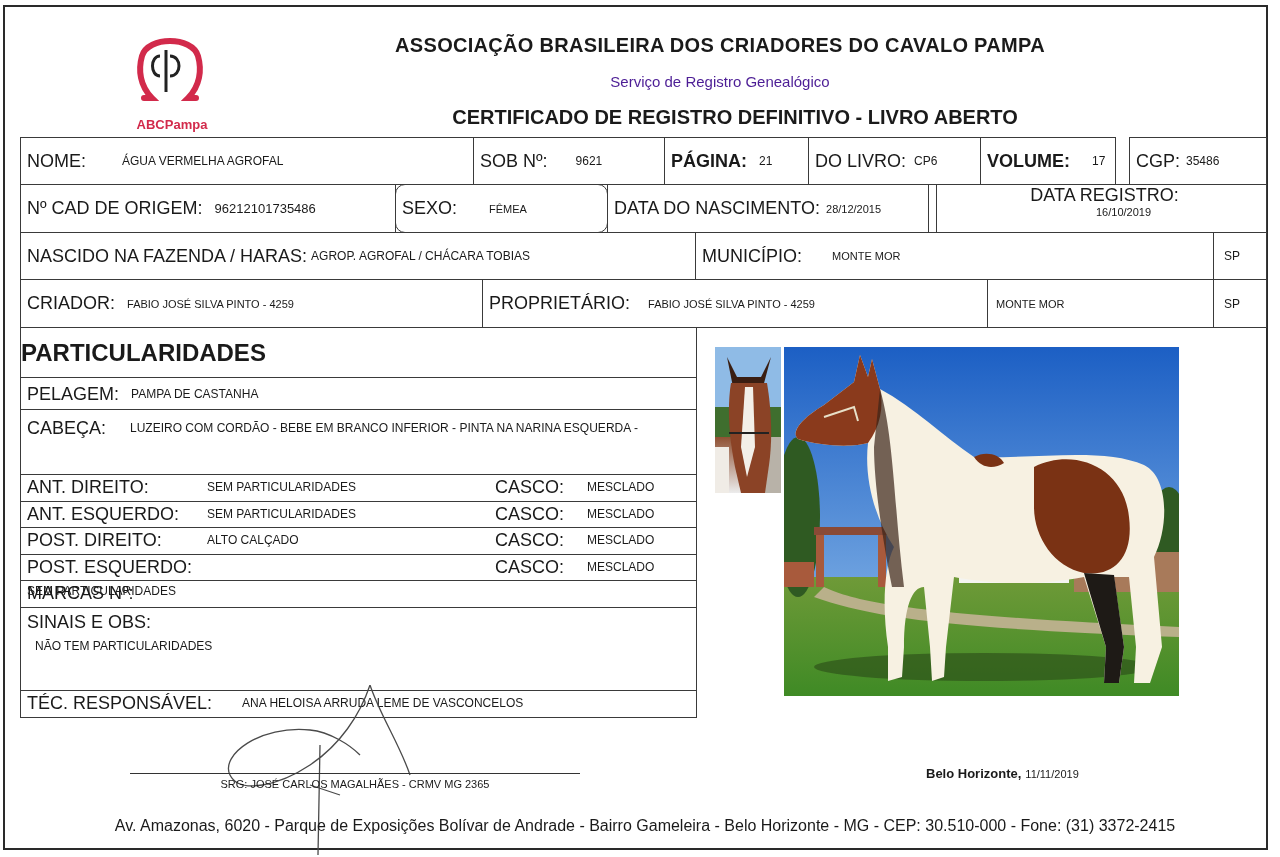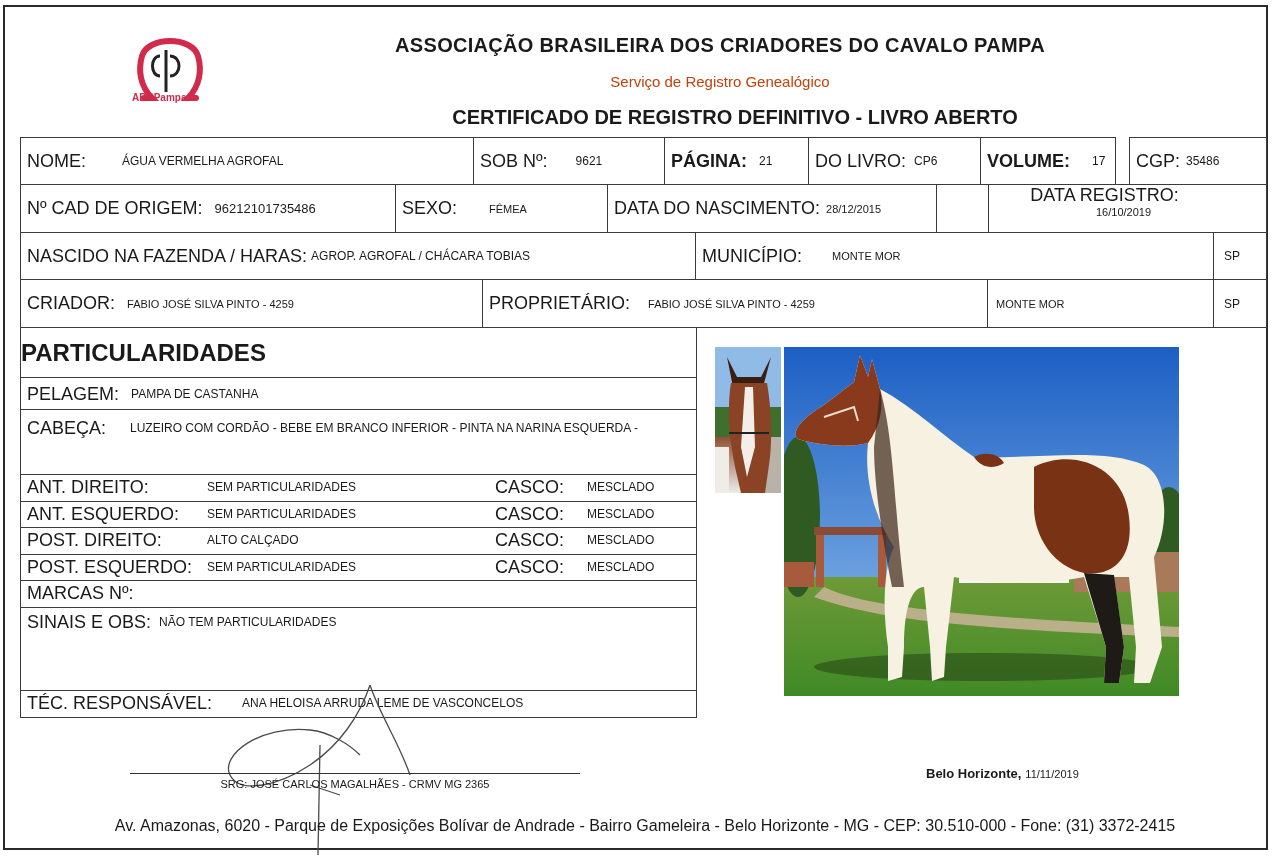--- a/index.html
+++ b/index.html
@@ -1,23 +1,23 @@
 <!DOCTYPE html>
 <html><head>
 <meta charset="utf-8">
 <style>
   html, body { margin:0; padding:0; }
   body { width:1280px; height:857px; background:#ffffff; position:relative; overflow:hidden;
          font-family:"Liberation Sans", sans-serif; color:#1a1a1a; }
   .abs { position:absolute; }
   .outer { left:3px; top:5px; width:1265px; height:845px; border:2px solid #2a2a2a; box-sizing:border-box; }
   .logo { left:130px; top:20px; width:80px; height:100px; }
-  .logo-text { left:132px; top:92px; width:80px; text-align:left; font-size:10px; font-weight:bold; color:#d22a4b; }
+  .logo-text { left:132px; top:117px; width:80px; text-align:center; font-size:13px; font-weight:bold; color:#d22a4b; }
   .h1 { left:350px; top:34px; width:740px; text-align:center; font-size:20px; font-weight:bold; letter-spacing:0.3px; color:#1a1a1a; }
-  .h2 { left:350px; top:73px; width:740px; text-align:center; font-size:15px; color:#c2410c; }
+  .h2 { left:350px; top:73px; width:740px; text-align:center; font-size:15px; color:#4c1d95; }
   .h3 { left:350px; top:106px; width:770px; text-align:center; font-size:20px; font-weight:bold; color:#1a1a1a; }
 
   .cell { position:absolute; border:1.5px solid #3a3a3a; box-sizing:border-box; display:flex; align-items:center; padding-left:6px; white-space:nowrap; overflow:hidden; }
   .lbl { font-size:18px; color:#1a1a1a; }
   .lbl.b { font-weight:bold; }
   .val { font-size:12px; color:#1a1a1a; margin-left:12px; }
   .val.sm { font-size:11px; }
 
   .pbox { left:20px; top:327px; width:677px; height:391px; border:1.5px solid #3a3a3a; box-sizing:border-box; }
   .prow { position:absolute; left:0; width:100%; border-bottom:1.5px solid #3a3a3a; box-sizing:border-box; display:flex; align-items:flex-start; padding-left:6px; }
@@ -76,25 +76,25 @@
 </div>
 <div class="cell" style="left:1129px;top:137px;width:138px;height:48px;">
   <span class="lbl">CGP:</span>
   <span class="val" style="margin-left:6px">35486</span>
 </div>
 
 <div class="cell" style="left:20px;top:184px;width:376px;height:49px;">
   <span class="lbl">Nº CAD DE ORIGEM:</span>
   <span class="val" style="font-size:13px">96212101735486</span>
 </div>
-<div class="cell" style="left:395px;top:184px;width:213px;height:49px;">
+<div class="cell" style="left:395px;top:184px;width:213px;height:49px;border-radius:10px;">
   <span class="lbl">SEXO:</span>
   <span class="val sm" style="margin-left:32px">FÊMEA</span>
 </div>
-<div class="cell" style="left:607px;top:184px;width:382px;height:49px;">
+<div class="cell" style="left:607px;top:184px;width:322px;height:49px;">
   <span class="lbl">DATA DO NASCIMENTO:</span>
   <span class="val sm" style="margin-left:6px">28/12/2015</span>
 </div>
 <div class="cell" style="left:936px;top:184px;width:331px;height:49px;flex-direction:column;">
   <span class="lbl">DATA REGISTRO:</span>
   <span class="val sm" style="margin-left:38px">16/10/2019</span>
 </div>
 
 <div class="cell" style="left:20px;top:232px;width:676px;height:48px;">
   <span class="lbl">NASCIDO NA FAZENDA / HARAS:</span>
@@ -147,32 +147,32 @@
     <span class="val" style="margin-left:0">SEM PARTICULARIDADES</span>
     <span class="casco-lbl">CASCO:</span>
     <span class="casco-val">MESCLADO</span>
   </div>
   <div class="prow" style="top:200px;height:27px;">
     <span class="lbl" style="width:180px">POST. DIREITO:</span>
     <span class="val" style="margin-left:0">ALTO CALÇADO</span>
     <span class="casco-lbl">CASCO:</span>
     <span class="casco-val">MESCLADO</span>
   </div>
-  <div class="prow" style="top:227px;height:26px;">
+  <div class="prow" style="top:227px;height:26px;flex-direction:column;">
     <span class="lbl" style="width:180px">POST. ESQUERDO:</span>
     <span class="val" style="margin-left:0">SEM PARTICULARIDADES</span>
     <span class="casco-lbl">CASCO:</span>
     <span class="casco-val">MESCLADO</span>
   </div>
 
   <div class="prow" style="top:253px;height:27px;">
     <span class="lbl">MARCAS Nº:</span>
     <span class="val"></span>
   </div>
-  <div class="prow" style="top:280px;height:83px;padding-top:2px;">
+  <div class="prow" style="top:280px;height:83px;padding-top:2px;flex-direction:column;">
     <span class="lbl">SINAIS E OBS:</span>
     <span class="val" style="margin-left:8px">NÃO TEM PARTICULARIDADES</span>
   </div>
   <div class="prow" style="top:363px;height:27px;border-bottom:none;">
     <span class="lbl">TÉC. RESPONSÁVEL:</span>
     <span class="val" style="margin-left:30px">ANA HELOISA ARRUDA LEME DE VASCONCELOS</span>
   </div>
 </div>
 
 <div class="abs photo-small">

